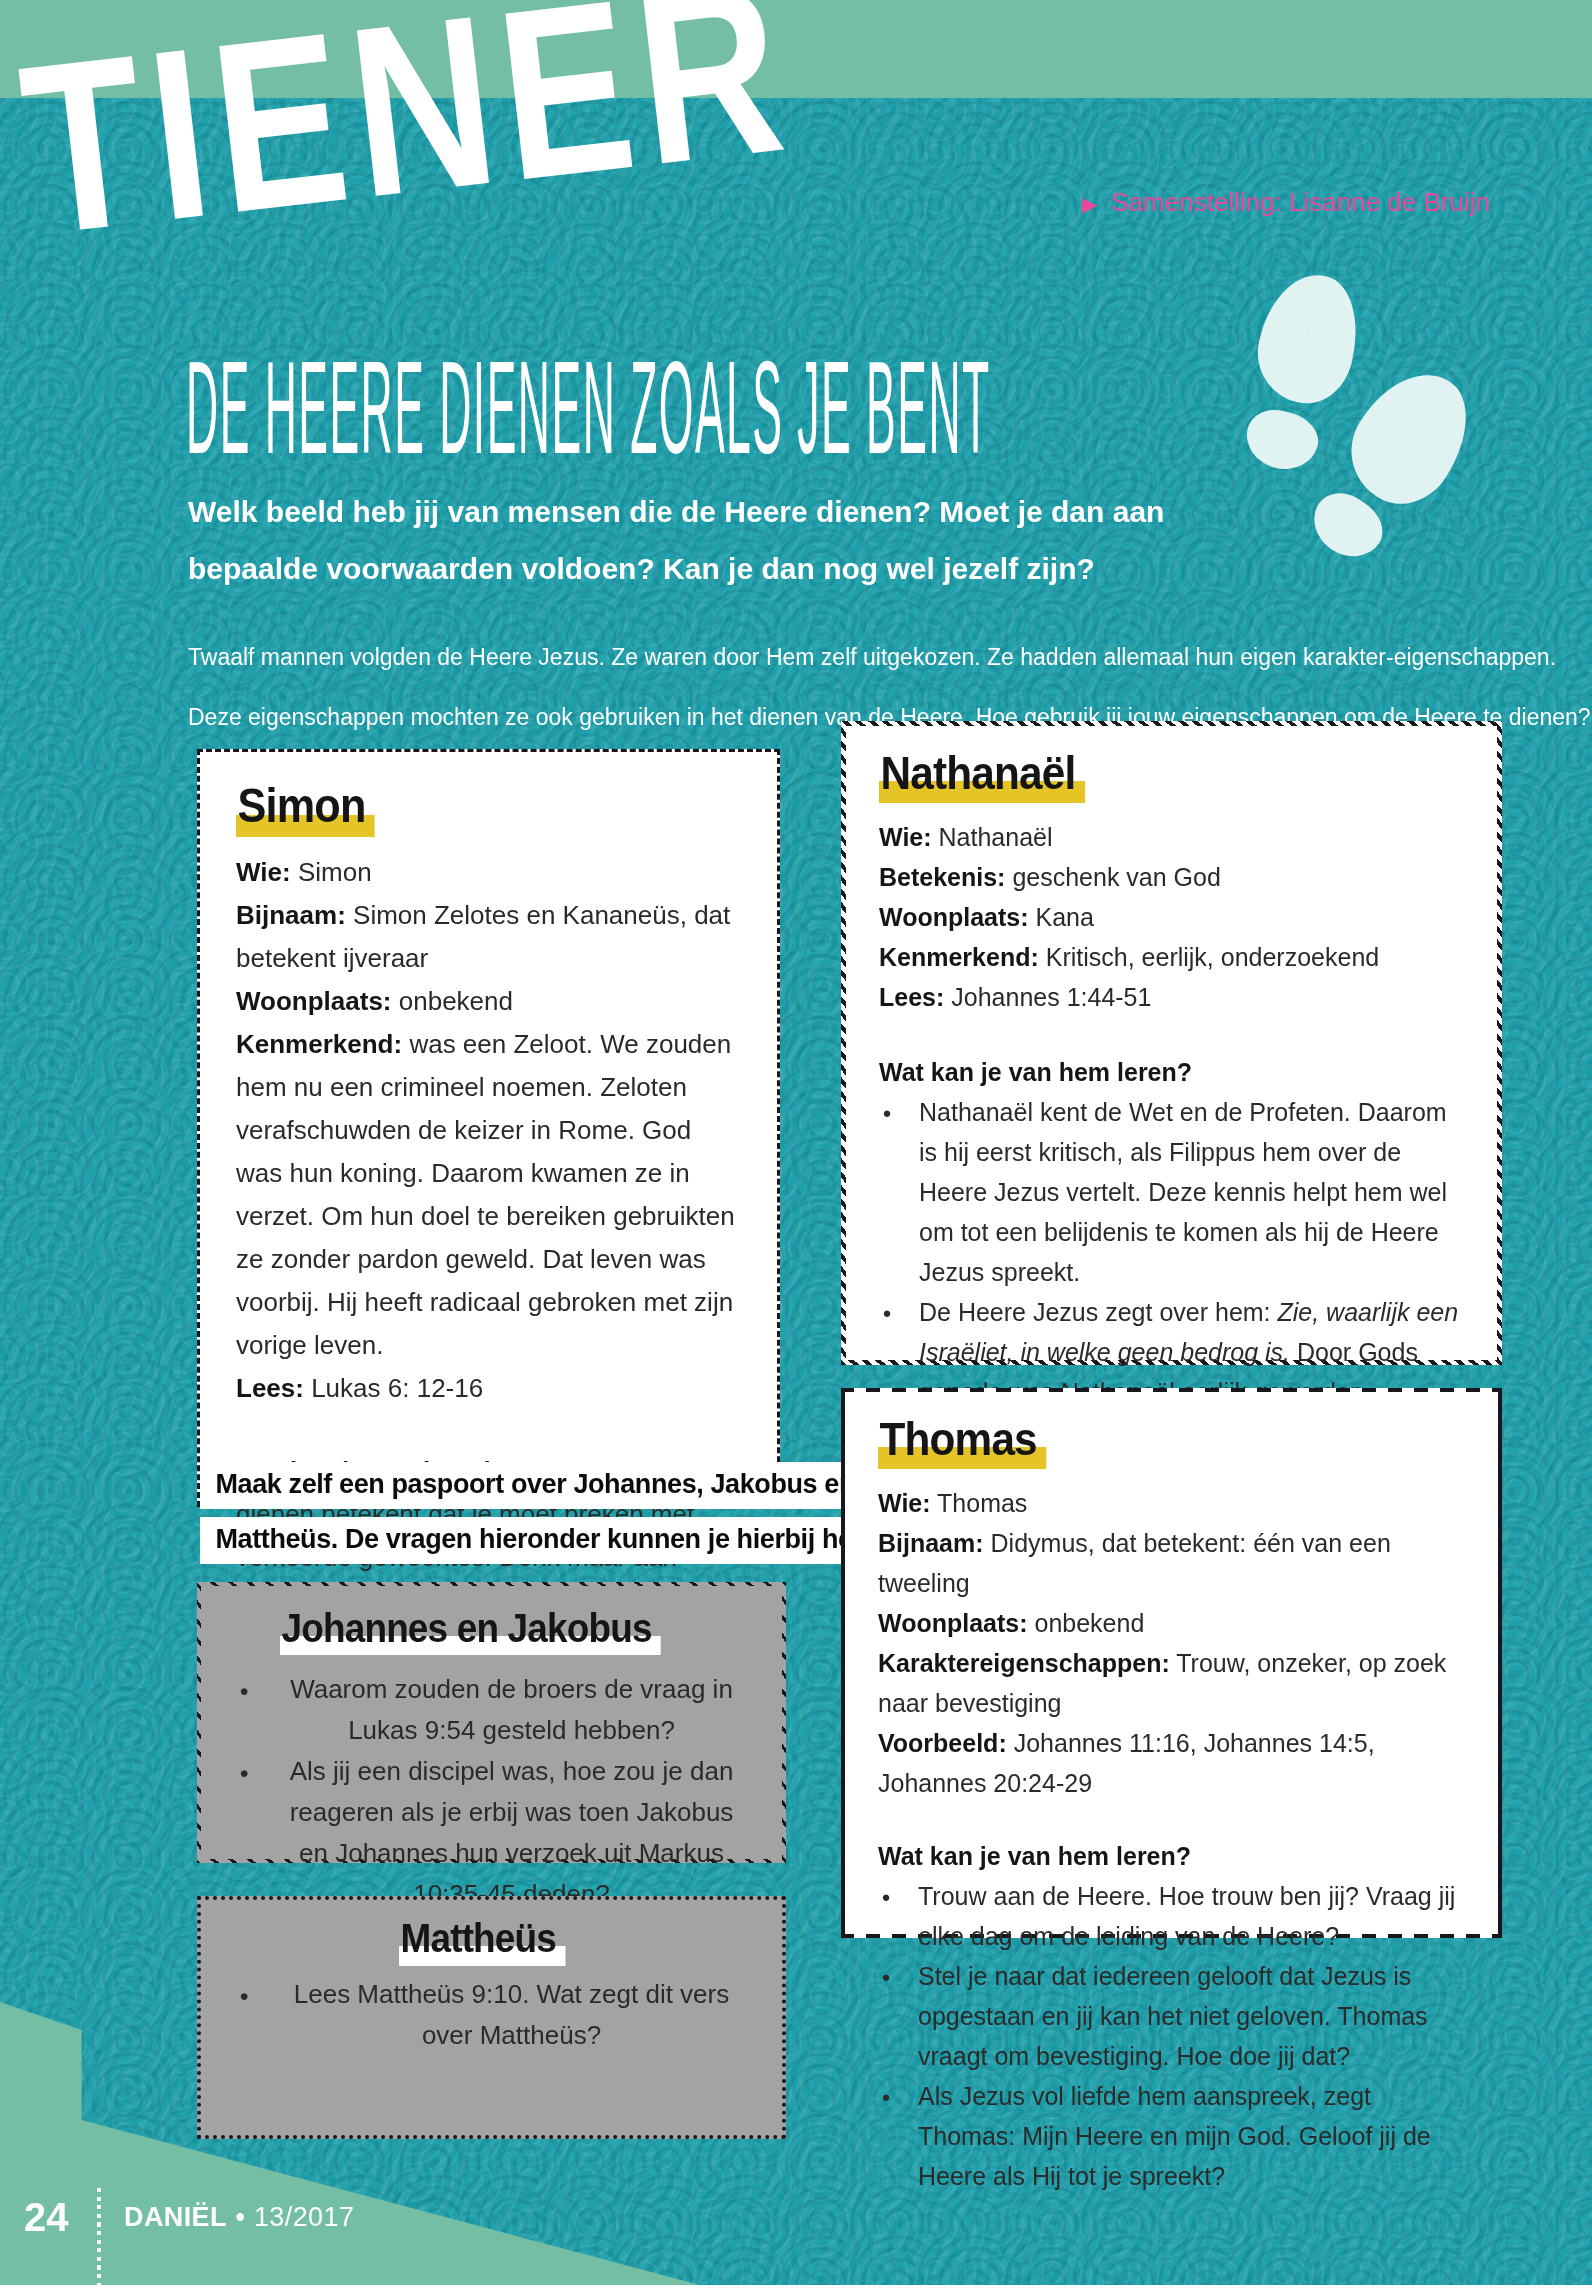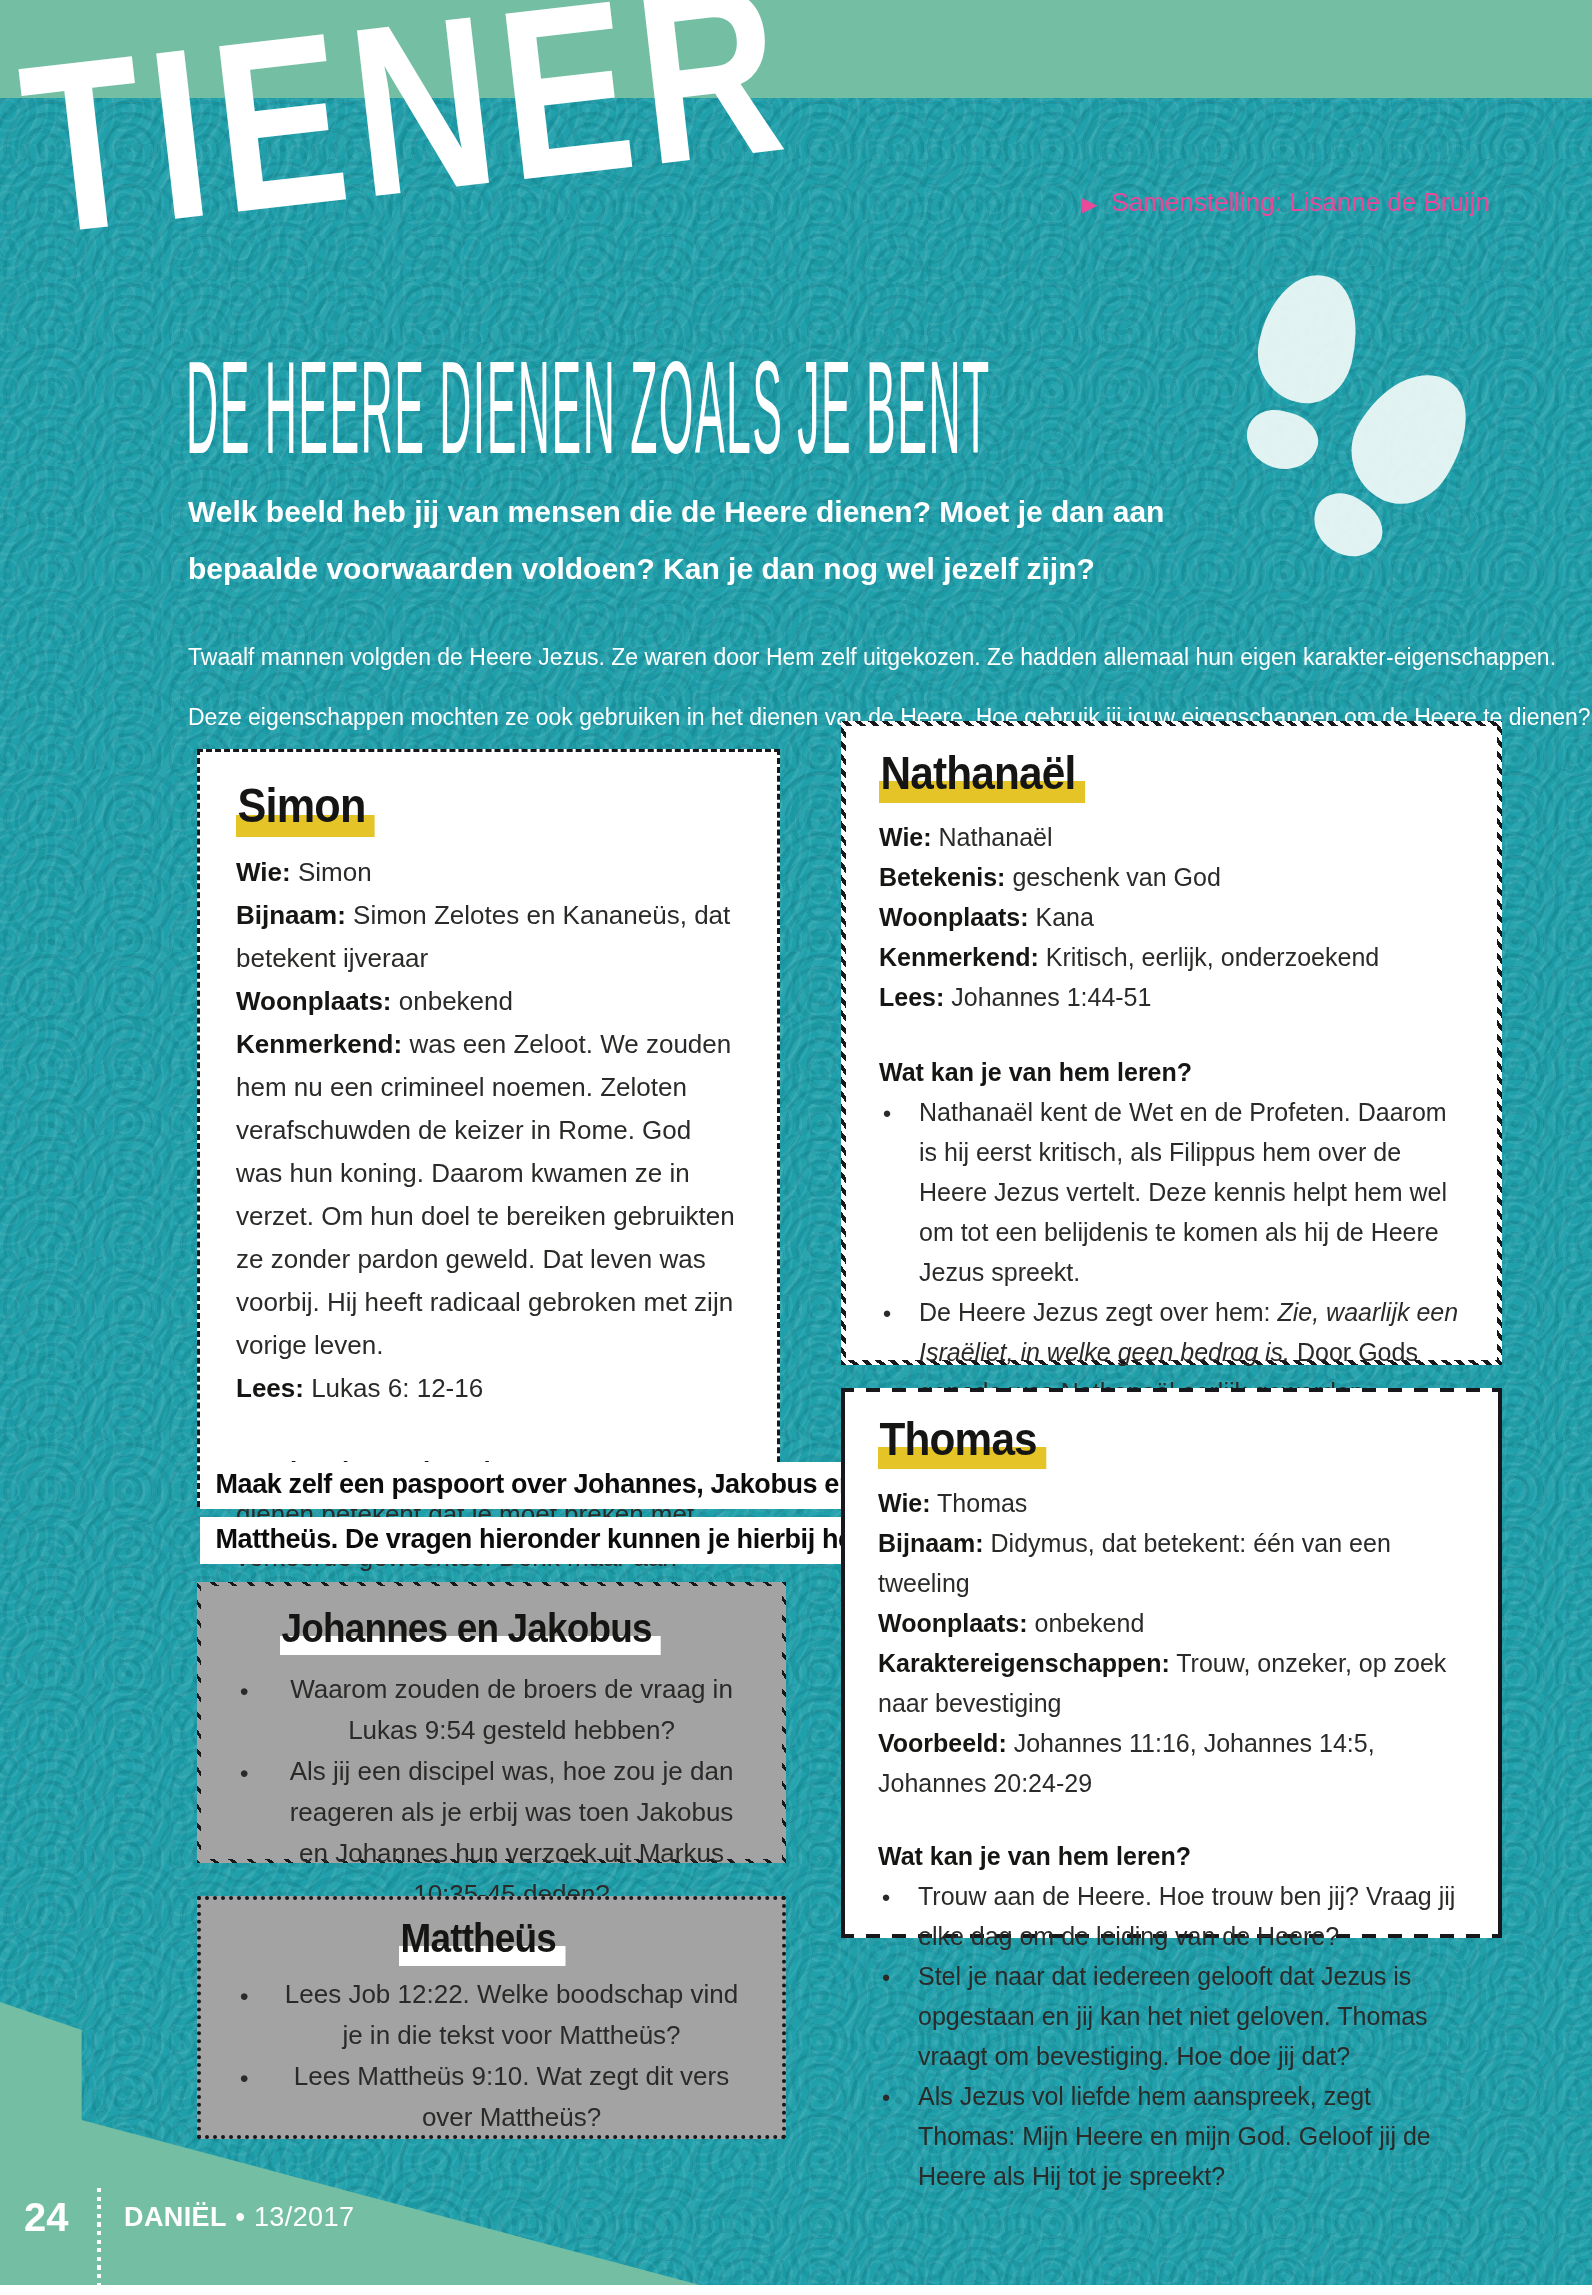--- a/index.html
+++ b/index.html
@@ -162,21 +162,20 @@
     <span class="title">Johannes en Jakobus</span>
     <ul class="bullets">
       <li>Waarom zouden de broers de vraag in Lukas 9:54 gesteld hebben?</li>
       <li>Als jij een discipel was, hoe zou je dan reageren als je erbij was toen Jakobus en Johannes hun verzoek uit Markus 10:35-45 deden?</li>
     </ul>
   </div>
 
   <div class="card yellow mat">
     <span class="title">Mattheüs</span>
     <ul class="bullets">
-      <li>Lees Job 12:22. Welke boodschap vind je in die tekst voor Mattheüs?</li>
       <li>Lees Mattheüs 9:10. Wat zegt dit vers over Mattheüs?</li>
     </ul>
   </div>
 
   <div class="card thomas">
     <span class="title">Thomas</span>
     <p class="field"><b>Wie:</b> <span>Thomas</span></p>
     <p class="field"><b>Bijnaam:</b> <span>Didymus, dat betekent: één van een tweeling</span></p>
     <p class="field"><b>Woonplaats:</b> <span>onbekend</span></p>
     <p class="field"><b>Karaktereigenschappen:</b> <span>Trouw, onzeker, op zoek naar bevestiging</span></p>

